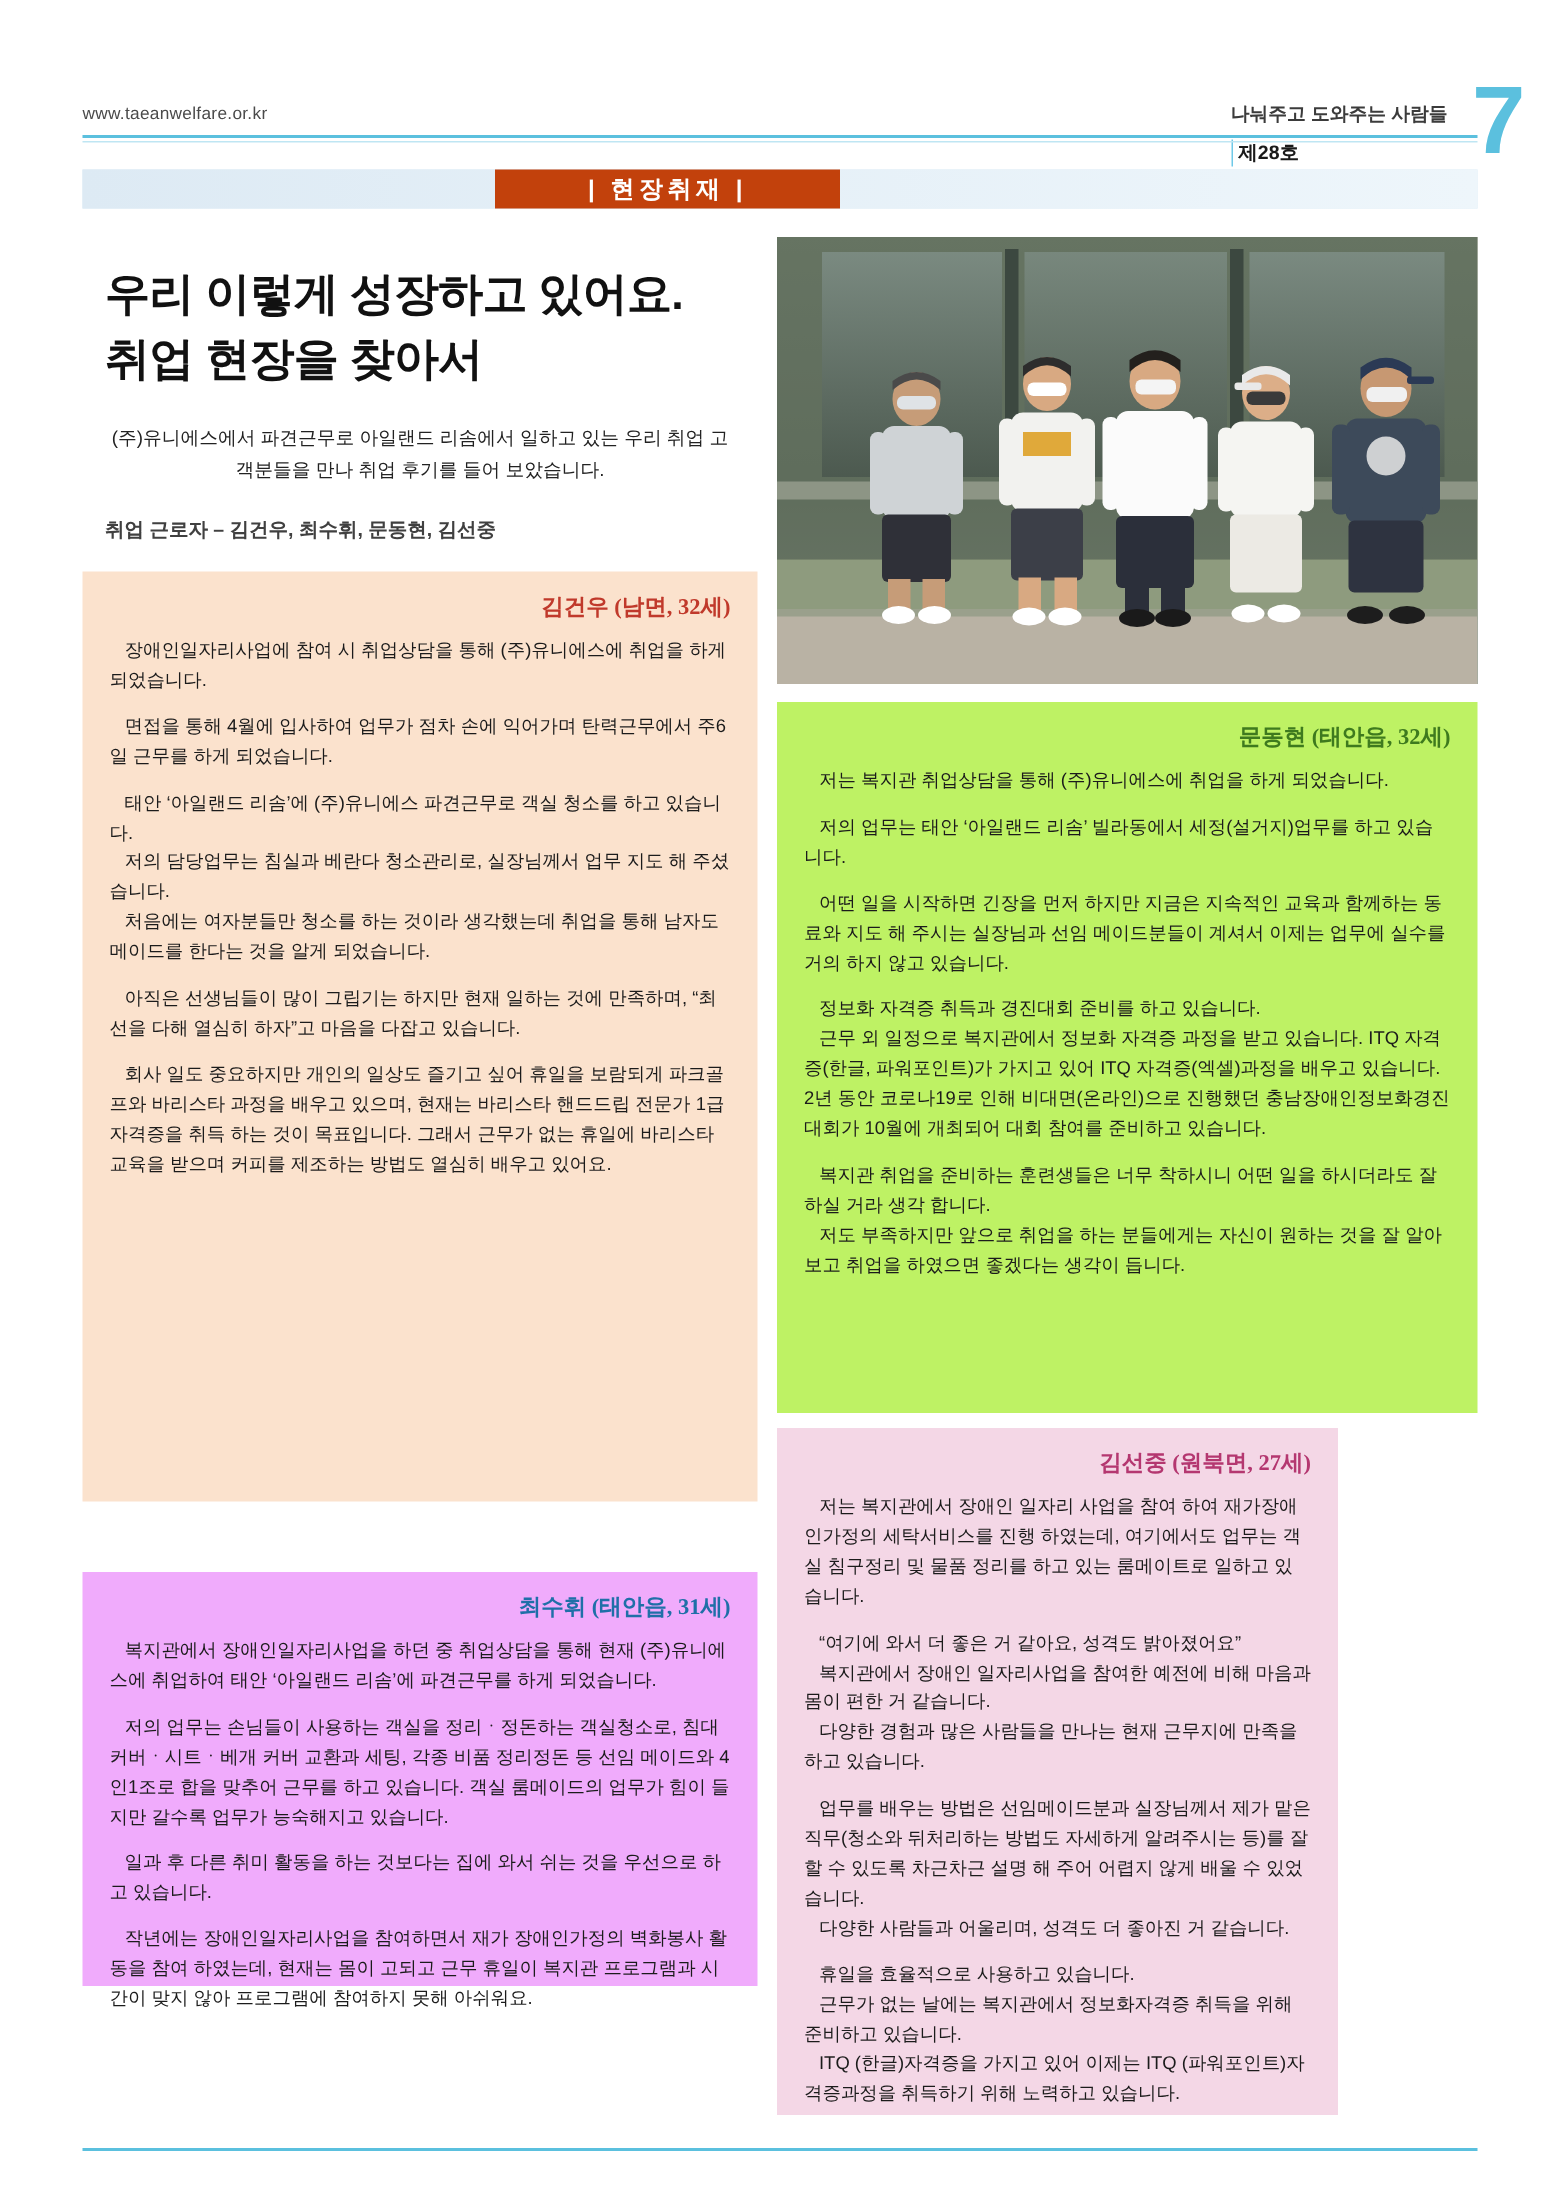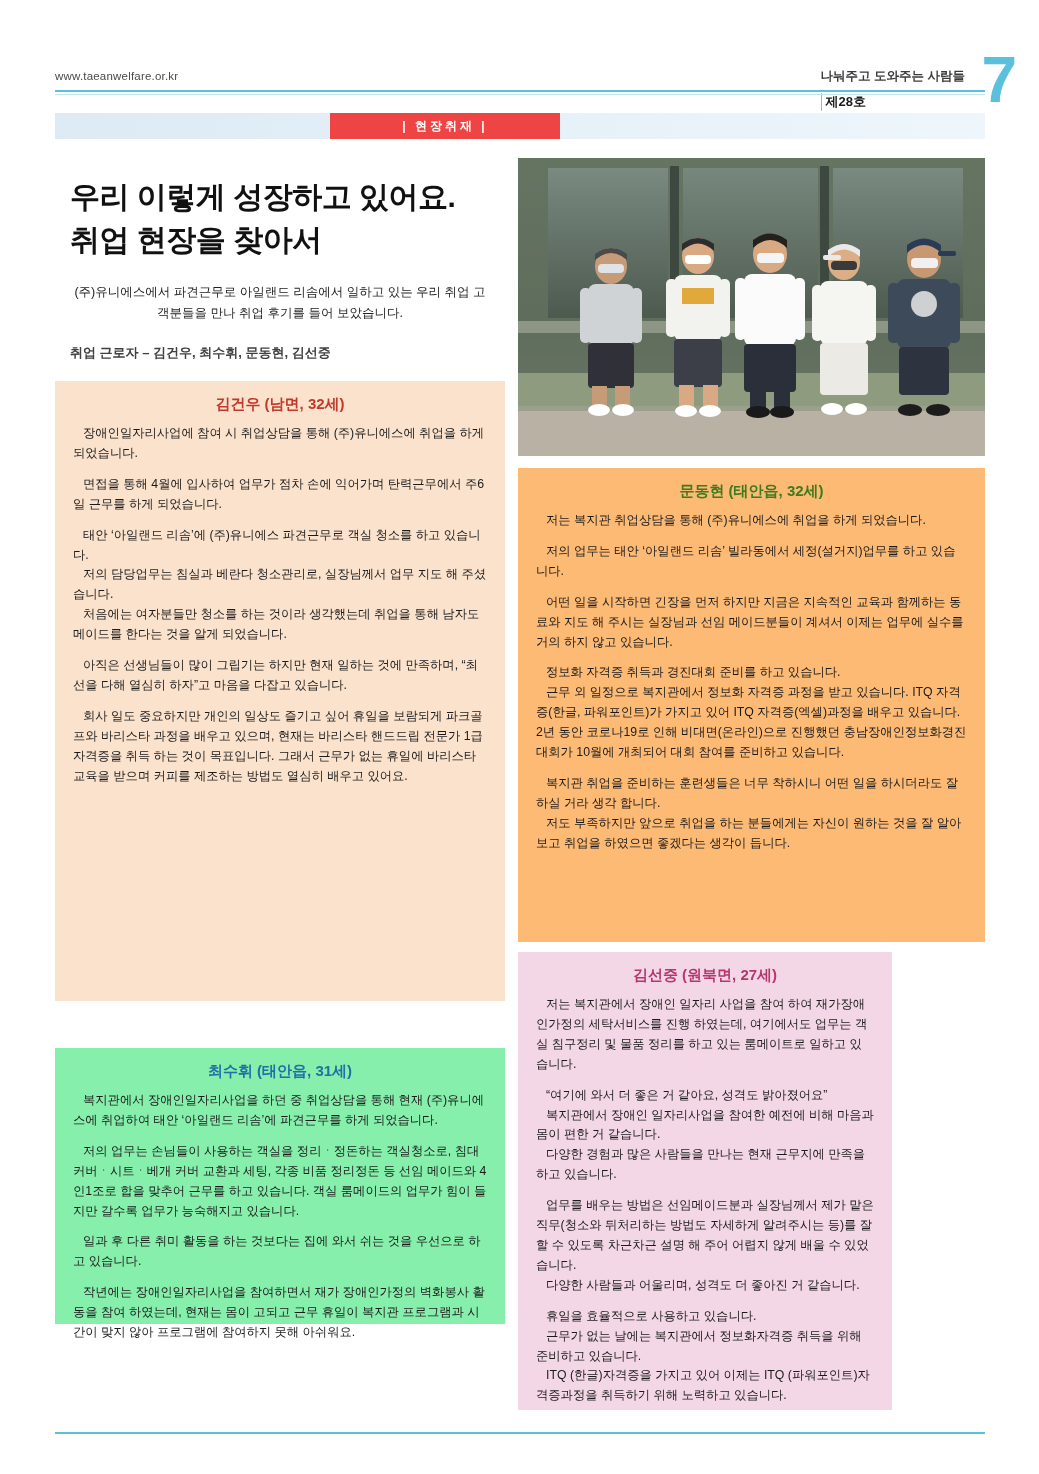--- a/index.html
+++ b/index.html
@@ -90,23 +90,23 @@
     position: absolute;
     left: 0; top: 0;
     width: 100%; height: 100%;
     background: linear-gradient(to right, #ddeaf4 0%, #e4eff7 40%, #eef6fb 100%);
   }
   .section-title {
     position: absolute;
     left: 330px; top: 113px;
     width: 230px;
     height: 26px;
-    background: #ef4444;
+    background: #c2410c;
     color: #ffffff;
-    font-size: 12px;
+    font-size: 16px;
     font-weight: bold;
     display: flex;
     align-items: center;
     justify-content: center;
     letter-spacing: 3px;
   }
 
   
   .headline {
     position: absolute;
@@ -150,41 +150,42 @@
     background: #5e6b52;
   }
   .photo svg { display: block; }
 
   
   .box {
     position: absolute;
     padding: 14px 18px 16px 18px;
   }
   .box-title {
-    text-align: center;
+    text-align: right;
     font-size: 15px;
     font-weight: bold;
     margin-bottom: 10px;
+    font-family: Liberation Serif, serif;
   }
   .box p {
     margin: 0 0 0 0;
     font-size: 12.3px;
     line-height: 1.62;
     text-indent: 10px;
     color: #1b1b1b;
   }
   .box p.gap { margin-top: 11px; }
 
   #box-kim { left: 55px; top: 381px; width: 450px; height: 620px; background: #fbe2cd; }
   #box-kim .box-title { color: #c0392b; }
 
-  #box-choi { left: 55px; top: 1048px; width: 450px; height: 276px; background: #86efac; }
+  #box-choi { left: 55px; top: 1048px; width: 450px; height: 276px; background: #f0abfc; }
   #box-choi .box-title { color: #1f6fa8; }
 
-  #box-moon { left: 518px; top: 468px; width: 467px; height: 474px; background: #fdba74; }
+  #box-moon { left: 518px; top: 468px; width: 467px; height: 474px; background: #bef264; }
   #box-moon .box-title { color: #3e7a1e; }
 
   #box-kimsj { left: 518px; top: 952px; width: 374px; height: 458px; background: #f4d7e6; }
   #box-kimsj .box-title { color: #b43770; }
 
   
   .bottom-rule {
     position: absolute;
     left: 55px; top: 1432px;
     width: 930px;

